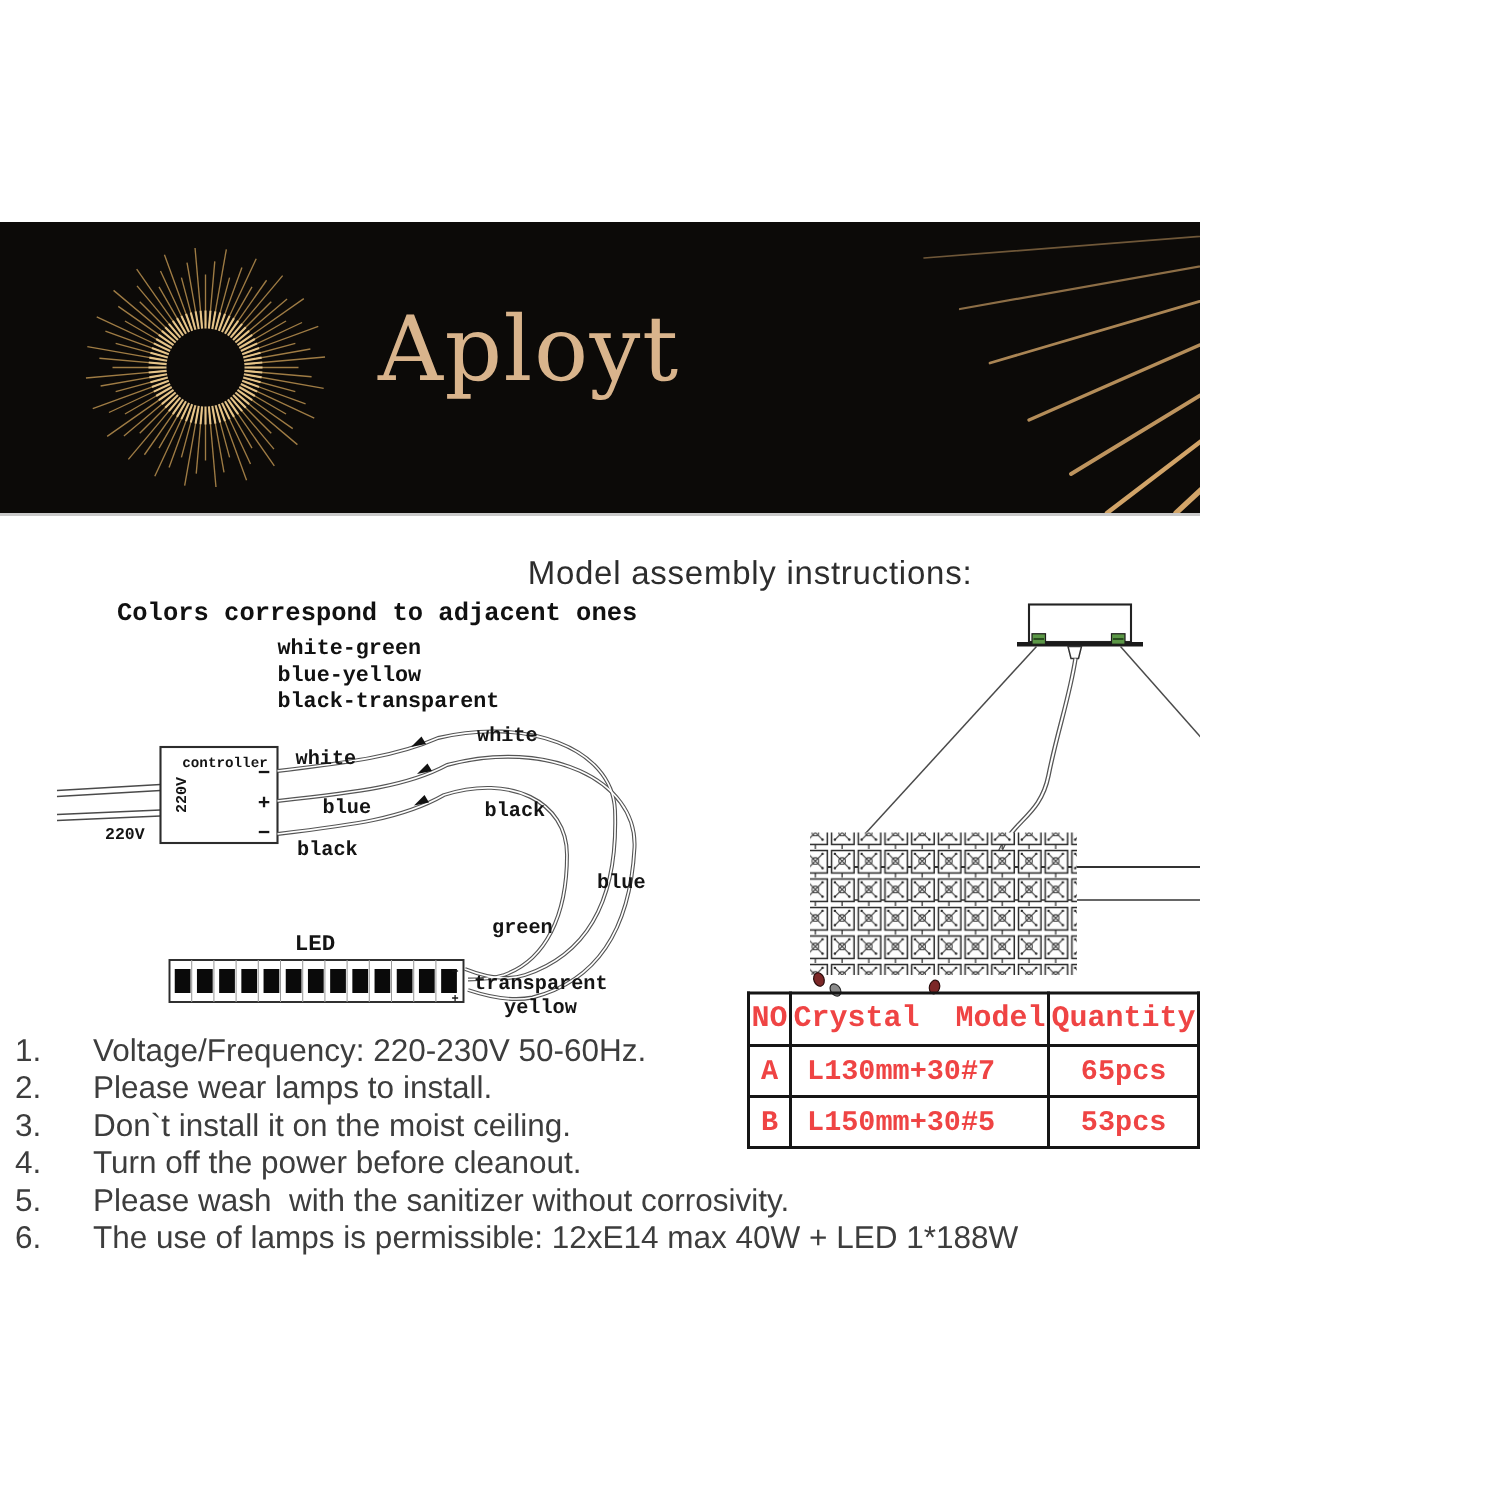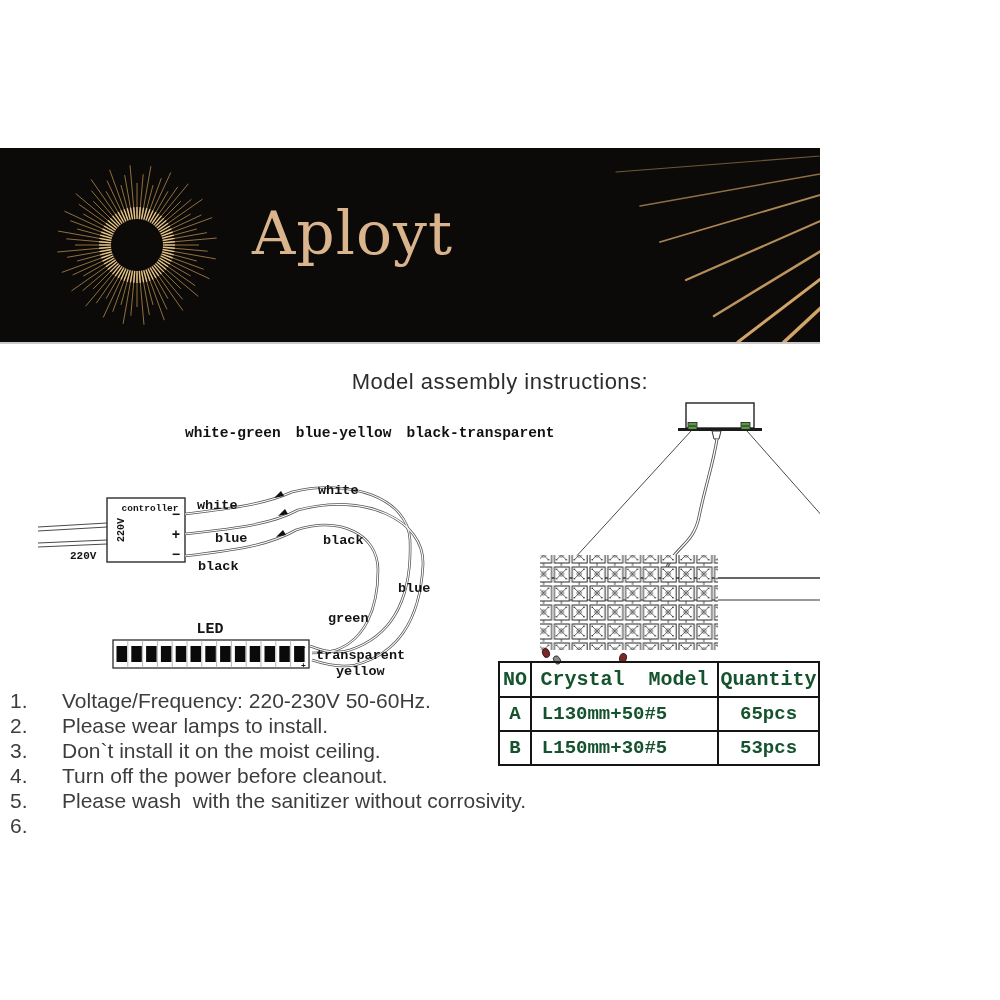--- a/index.html
+++ b/index.html
@@ -1,42 +1,42 @@
 <!DOCTYPE html>
 <html><head>
 <meta charset="utf-8">
 <style>
   html,body{margin:0;padding:0;background:#fff;}
   .page{position:relative;width:800px;height:1000px;background:#fff;overflow:hidden;
-        font-family:"Liberation Sans","DejaVu Sans",sans-serif;padding-left:20px;}
+        font-family:"Liberation Sans","DejaVu Sans",sans-serif;}
   
   .banner{position:absolute;left:0;top:148px;width:1000px;height:194px;background:#0c0a08;
           overflow:hidden;border-bottom:2px solid #c9c9c9;}
   .sunburst{position:absolute;left:32px;top:-8px;}
   .wordmark{position:absolute;left:252px;top:50px;width:220px;color:#d9b48c;
             font-family:"DejaVu Serif","Liberation Serif",serif;font-size:60px;font-weight:400;
             letter-spacing:1px;}
   .fanrays{position:absolute;right:0;top:0;}
   
   .title-block{position:absolute;left:0;top:345px;width:1000px;text-align:center;color:#2d2d2d;}
   .title-block .t1{font-size:22px;letter-spacing:.5px;margin-top:24px;}
   .title-block .t2{font-size:22px;letter-spacing:.5px;margin-top:1px;}
   
   .mono{font-family:"Liberation Mono","DejaVu Sans Mono",monospace;font-weight:bold;color:#111;}
   .wiring-heading{position:absolute;left:78px;top:400px;font-size:17px;}
   .connecting{position:absolute;left:185px;top:425px;font-size:14.5px;display:flex;}
   .connecting .lbl{white-space:pre;}
-  .connecting .pairs{display:flex;flex-direction:row;line-height:17.5px;gap:15px;}
+  .connecting .pairs{display:flex;flex-direction:column;line-height:17.5px;}
   
   text.m{font-family:"Liberation Mono","DejaVu Sans Mono",monospace;font-weight:bold;fill:#141414;}
   text.serif{font-family:"Liberation Serif","DejaVu Serif",serif;fill:#141414;}
   .diagram{position:absolute;}
   
   .parts{position:absolute;left:498px;top:661px;border-collapse:collapse;
-         font-family:"Liberation Mono","DejaVu Sans Mono",monospace;font-weight:bold;color:#14532d;}
+         font-family:"Liberation Mono","DejaVu Sans Mono",monospace;font-weight:bold;color:#ef4444;}
   .parts th,.parts td{border:2px solid #151515;white-space:pre;}
   .parts th{font-size:20px;height:31px;}
   .parts td{font-size:19px;height:30px;}
   .c-no{width:60px;text-align:center;}
   .c-model{width:302px;text-align:left;padding-left:10px;}
   .c-model-h{width:302px;text-align:center;}
   .c-qty{width:104px;text-align:center;}
   
   .instr{position:absolute;left:10px;top:688px;width:780px;color:#3d3d3d;}
   .instr .row{display:flex;height:25px;font-size:21px;line-height:25px;}
@@ -212,20 +212,21 @@
         <line x1="412" y1="-6" x2="385" y2="194" stroke-width="8"></line>
         <line x1="412" y1="-6" x2="405" y2="194" stroke-width="9"></line>
       </g>
     </svg>
   </div>
 
   <div class="title-block">
     <div class="t1">Model assembly instructions:</div>
   </div>
 
+  <div class="wiring-heading mono">Colors correspond to adjacent ones</div>
   <div class="connecting mono">
     <span class="pairs">
       <span>white-green</span>
       <span>blue-yellow</span>
       <span>black-transparent</span>
     </span>
   </div>
 
   <svg class="diagram" style="left:20px;top:480px;" width="455" height="215" viewBox="0 0 455 215">
 
@@ -389,21 +390,21 @@
 
   <table class="parts">
     <tbody>
         <tr>
       <th class="c-no">NO</th>
       <th class="c-model-h">Crystal  Model</th>
       <th class="c-qty">Quantity</th>
     </tr>
     <tr>
       <td class="c-no">A</td>
-      <td class="c-model">L130mm+50#5</td>
+      <td class="c-model">L130mm+30#7</td>
       <td class="c-qty">65pcs</td>
     </tr>
     <tr>
       <td class="c-no">B</td>
       <td class="c-model">L150mm+30#5</td>
       <td class="c-qty">53pcs</td>
     </tr>
   </tbody>
     </table>
 
@@ -423,16 +424,17 @@
     <div class="row">
       <span class="num">4.</span>
       <span class="txt">Turn off the power before cleanout.</span>
     </div>
     <div class="row">
       <span class="num">5.</span>
       <span class="txt">Please wash  with the sanitizer without corrosivity.</span>
     </div>
     <div class="row">
       <span class="num">6.</span>
+      <span class="txt">The use of lamps is permissible: 12xE14 max 40W + LED 1*188W</span>
     </div>
   </div>
 
 </div>
 
 </body></html>

